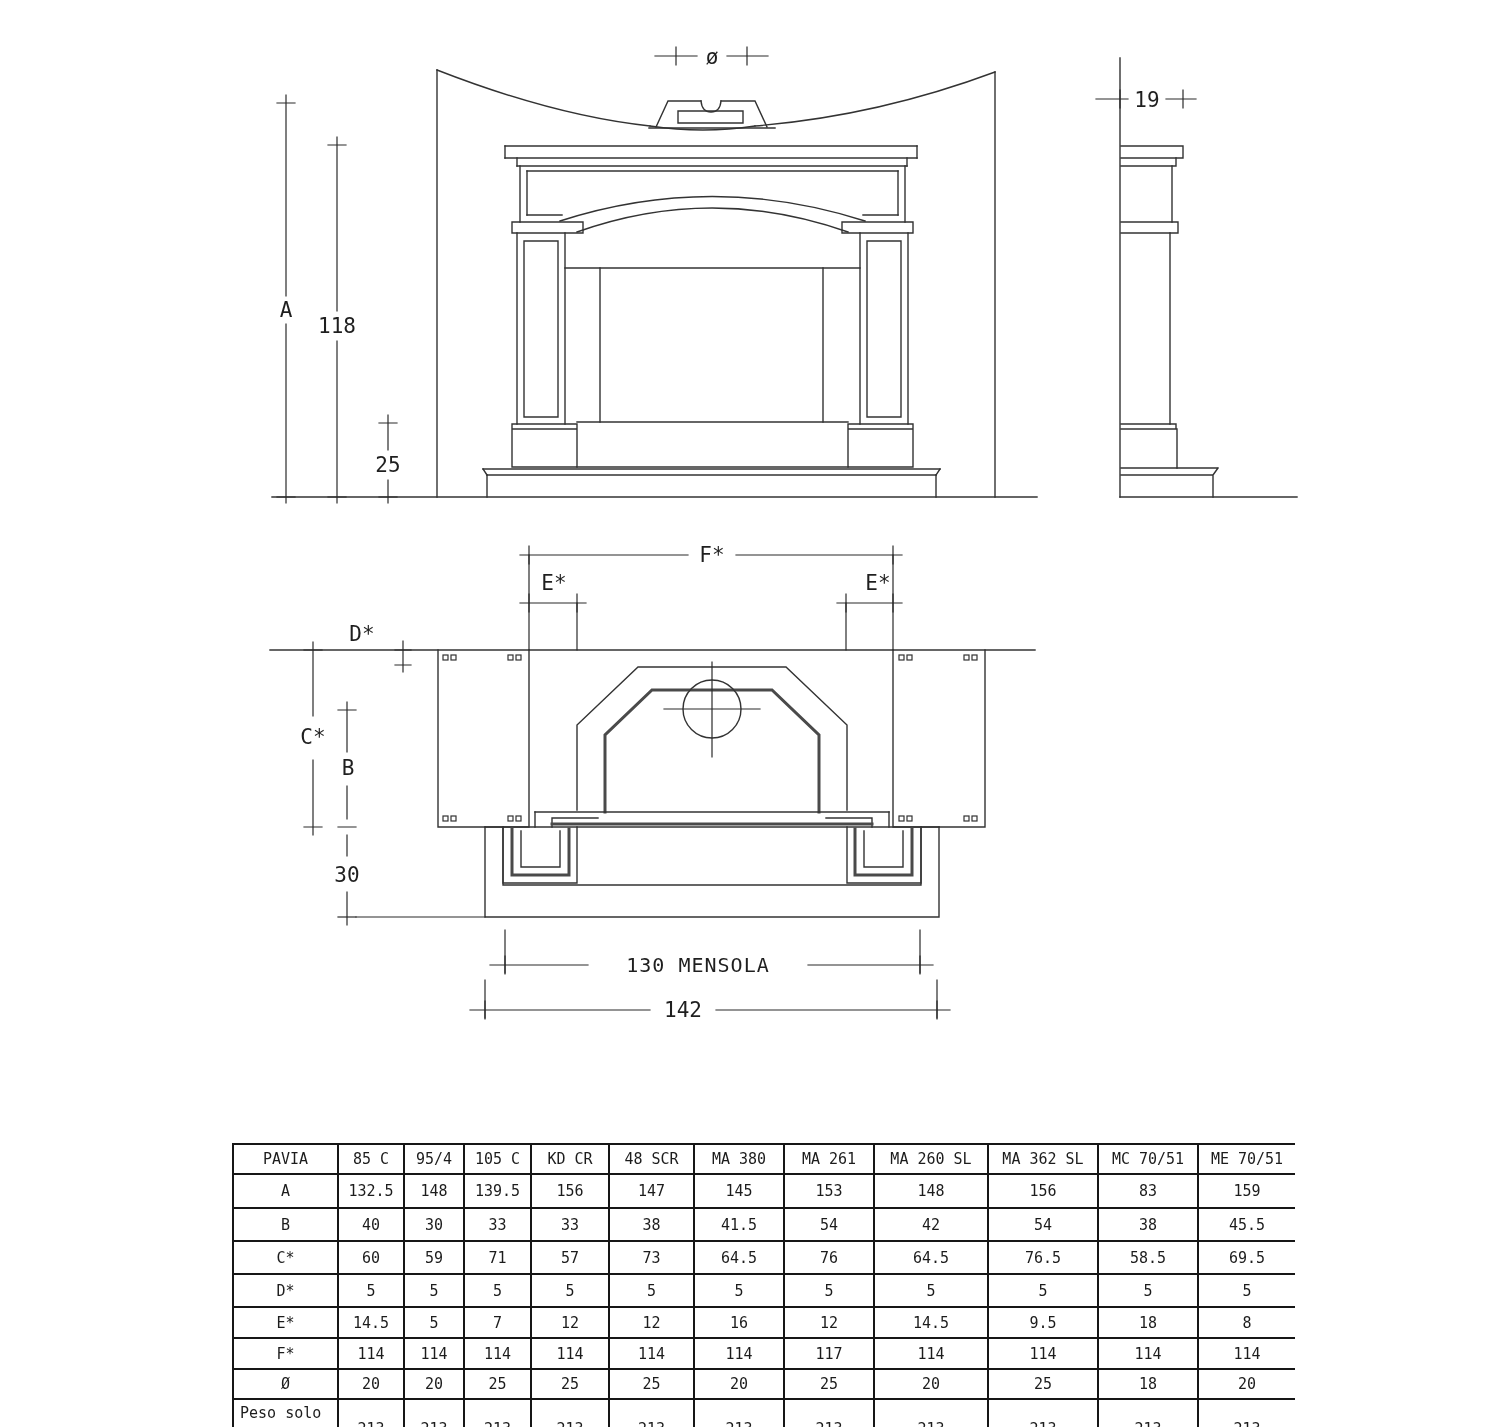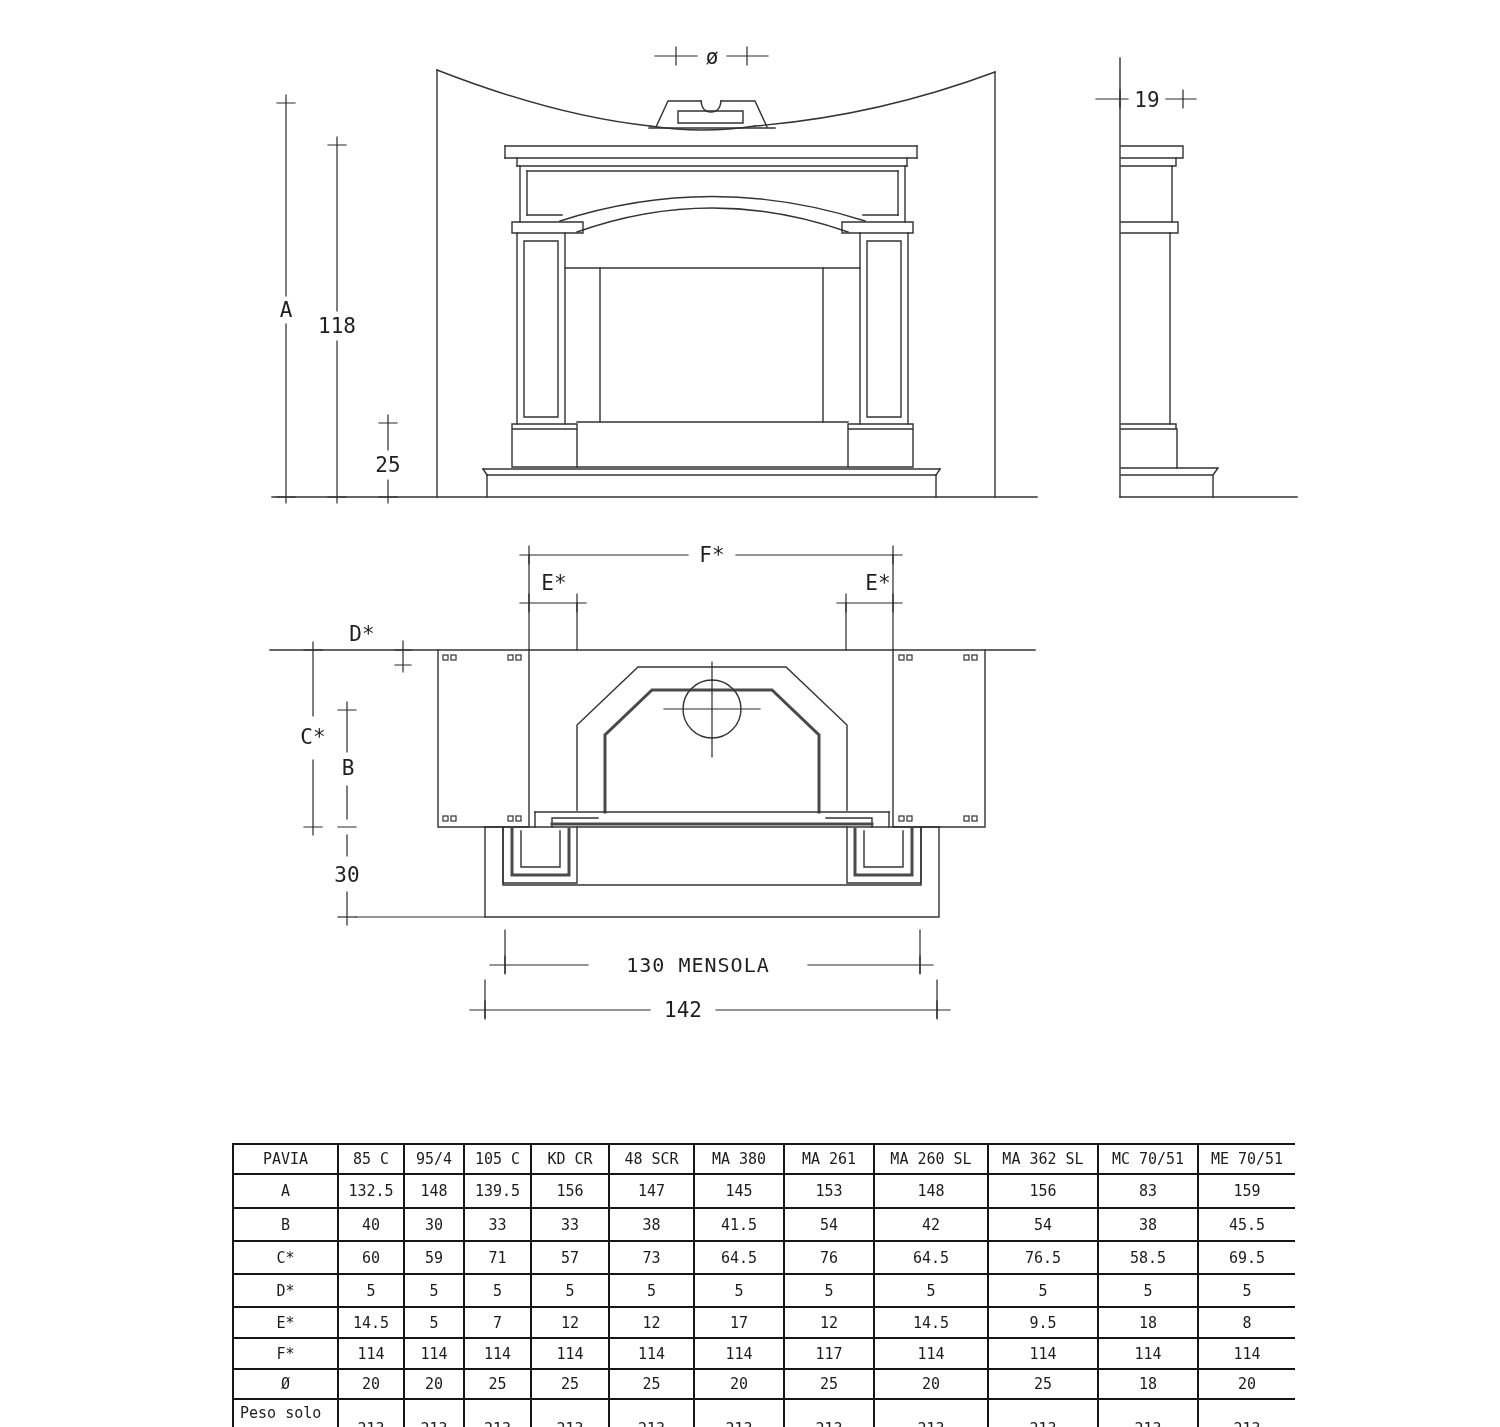--- a/index.html
+++ b/index.html
@@ -368,21 +368,21 @@
           <td>5</td>
           <td>5</td>
         </tr>
         <tr style="height: 31px;">
           <td>E*</td>
           <td>14.5</td>
           <td>5</td>
           <td>7</td>
           <td>12</td>
           <td>12</td>
-          <td>17</td>
+          <td>16</td>
           <td>12</td>
           <td>14.5</td>
           <td>9.5</td>
           <td>18</td>
           <td>8</td>
         </tr>
         <tr style="height: 31px;">
           <td>F*</td>
           <td>114</td>
           <td>114</td>

